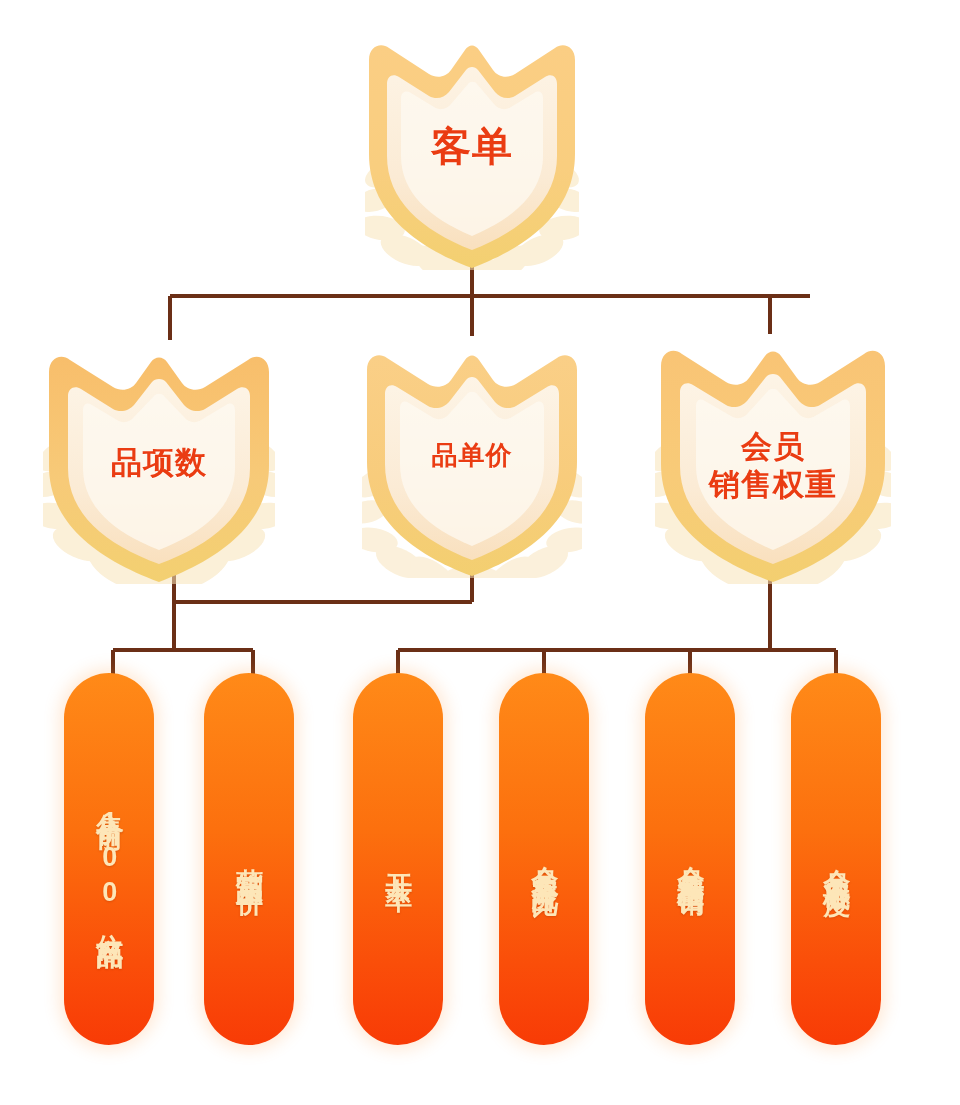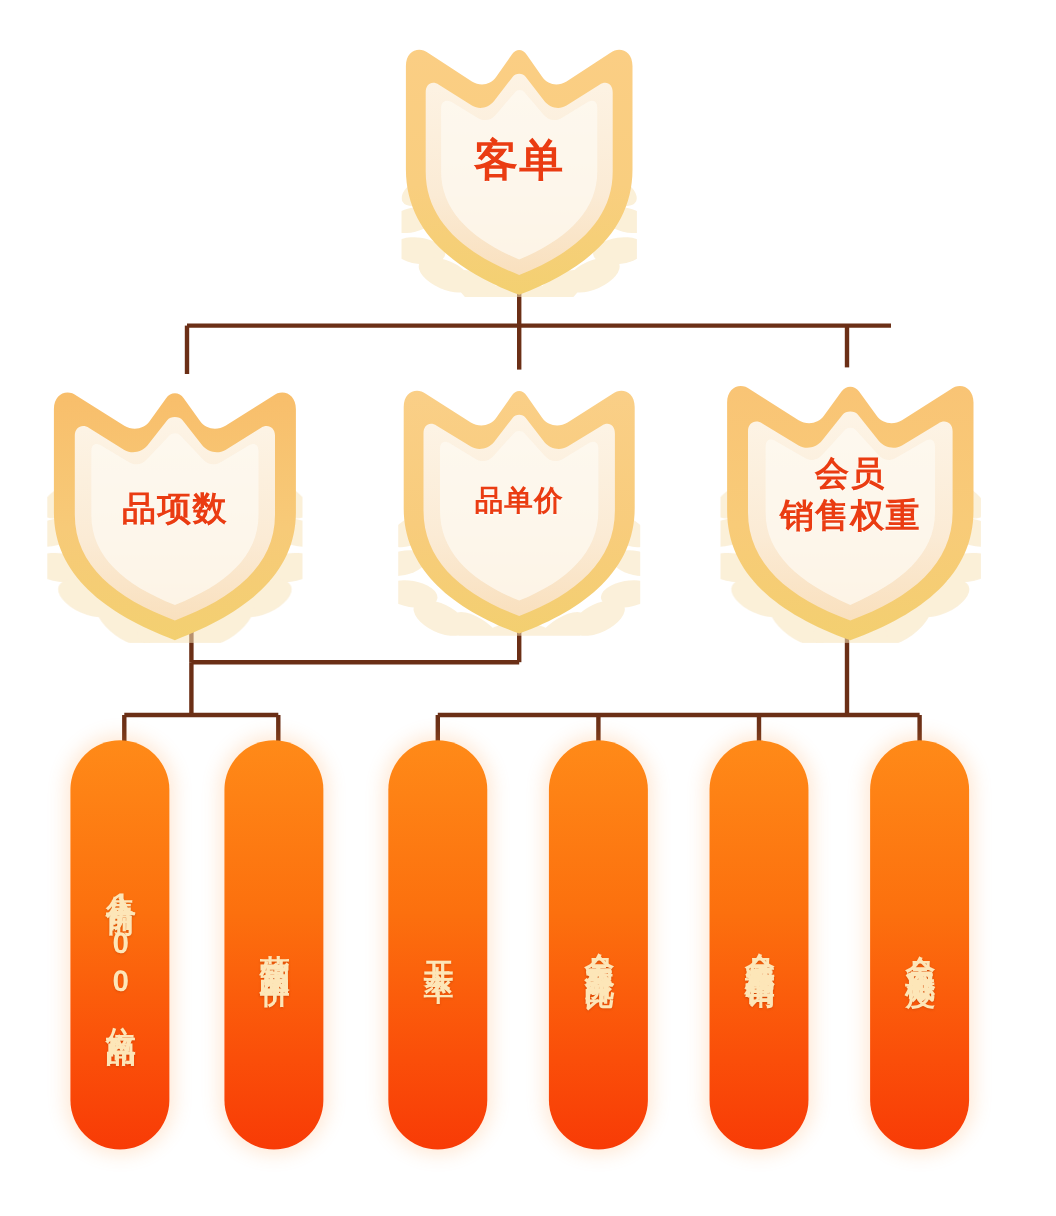--- a/index.html
+++ b/index.html
@@ -237,21 +237,21 @@
       <path fill="url(#gOuter4)" d="M6,40 L6,138 C6,196 52,232 118,256 C184,232 230,196 230,138 L230,40
            C230,26 218,21 209,28 L165,56 C157,61 147,59 142,52 L126,30
            C122,24 114,24 110,30 L94,52 C89,59 79,61 71,56 L27,28 C18,21 6,26 6,40 Z"></path>
       <path fill="url(#gInner4)" d="M25,66 L25,140 C25,186 62,218 118,238 C174,218 211,186 211,140 L211,66
            C211,58 204,55 198,59 L165,79 C158,83 149,81 144,75 L125,51
            C122,47 114,47 111,51 L92,75 C87,81 78,83 71,79 L38,59 C32,55 25,58 25,66 Z"></path>
       <path fill="#FEFAF2" opacity="0.75" d="M41,80 L41,140 C41,178 72,204 118,224 C164,204 195,178 195,140 L195,80
            C195,74 191,72 186,75 L160,90 C154,94 147,92 143,87 L123,65
            C121,62 115,62 113,65 L93,87 C89,92 82,94 76,90 L50,75 C45,72 41,74 41,80 Z"></path>
     </svg>
-    <div class="label" style="top:86px;font-size:31px;">会员
+    <div class="label" style="top:102px;font-size:31px;">会员
 销售权重</div>
   </div>
 
   <div class="pill" style="left:64px;top:673px;width:90px;height:372px;">
     <span class="ptext" style="font-size:27px;">售价前100位商品</span>
   </div>
 
   <div class="pill" style="left:204px;top:673px;width:90px;height:372px;">
     <span class="ptext" style="font-size:27px;">营销品单价</span>
   </div>

